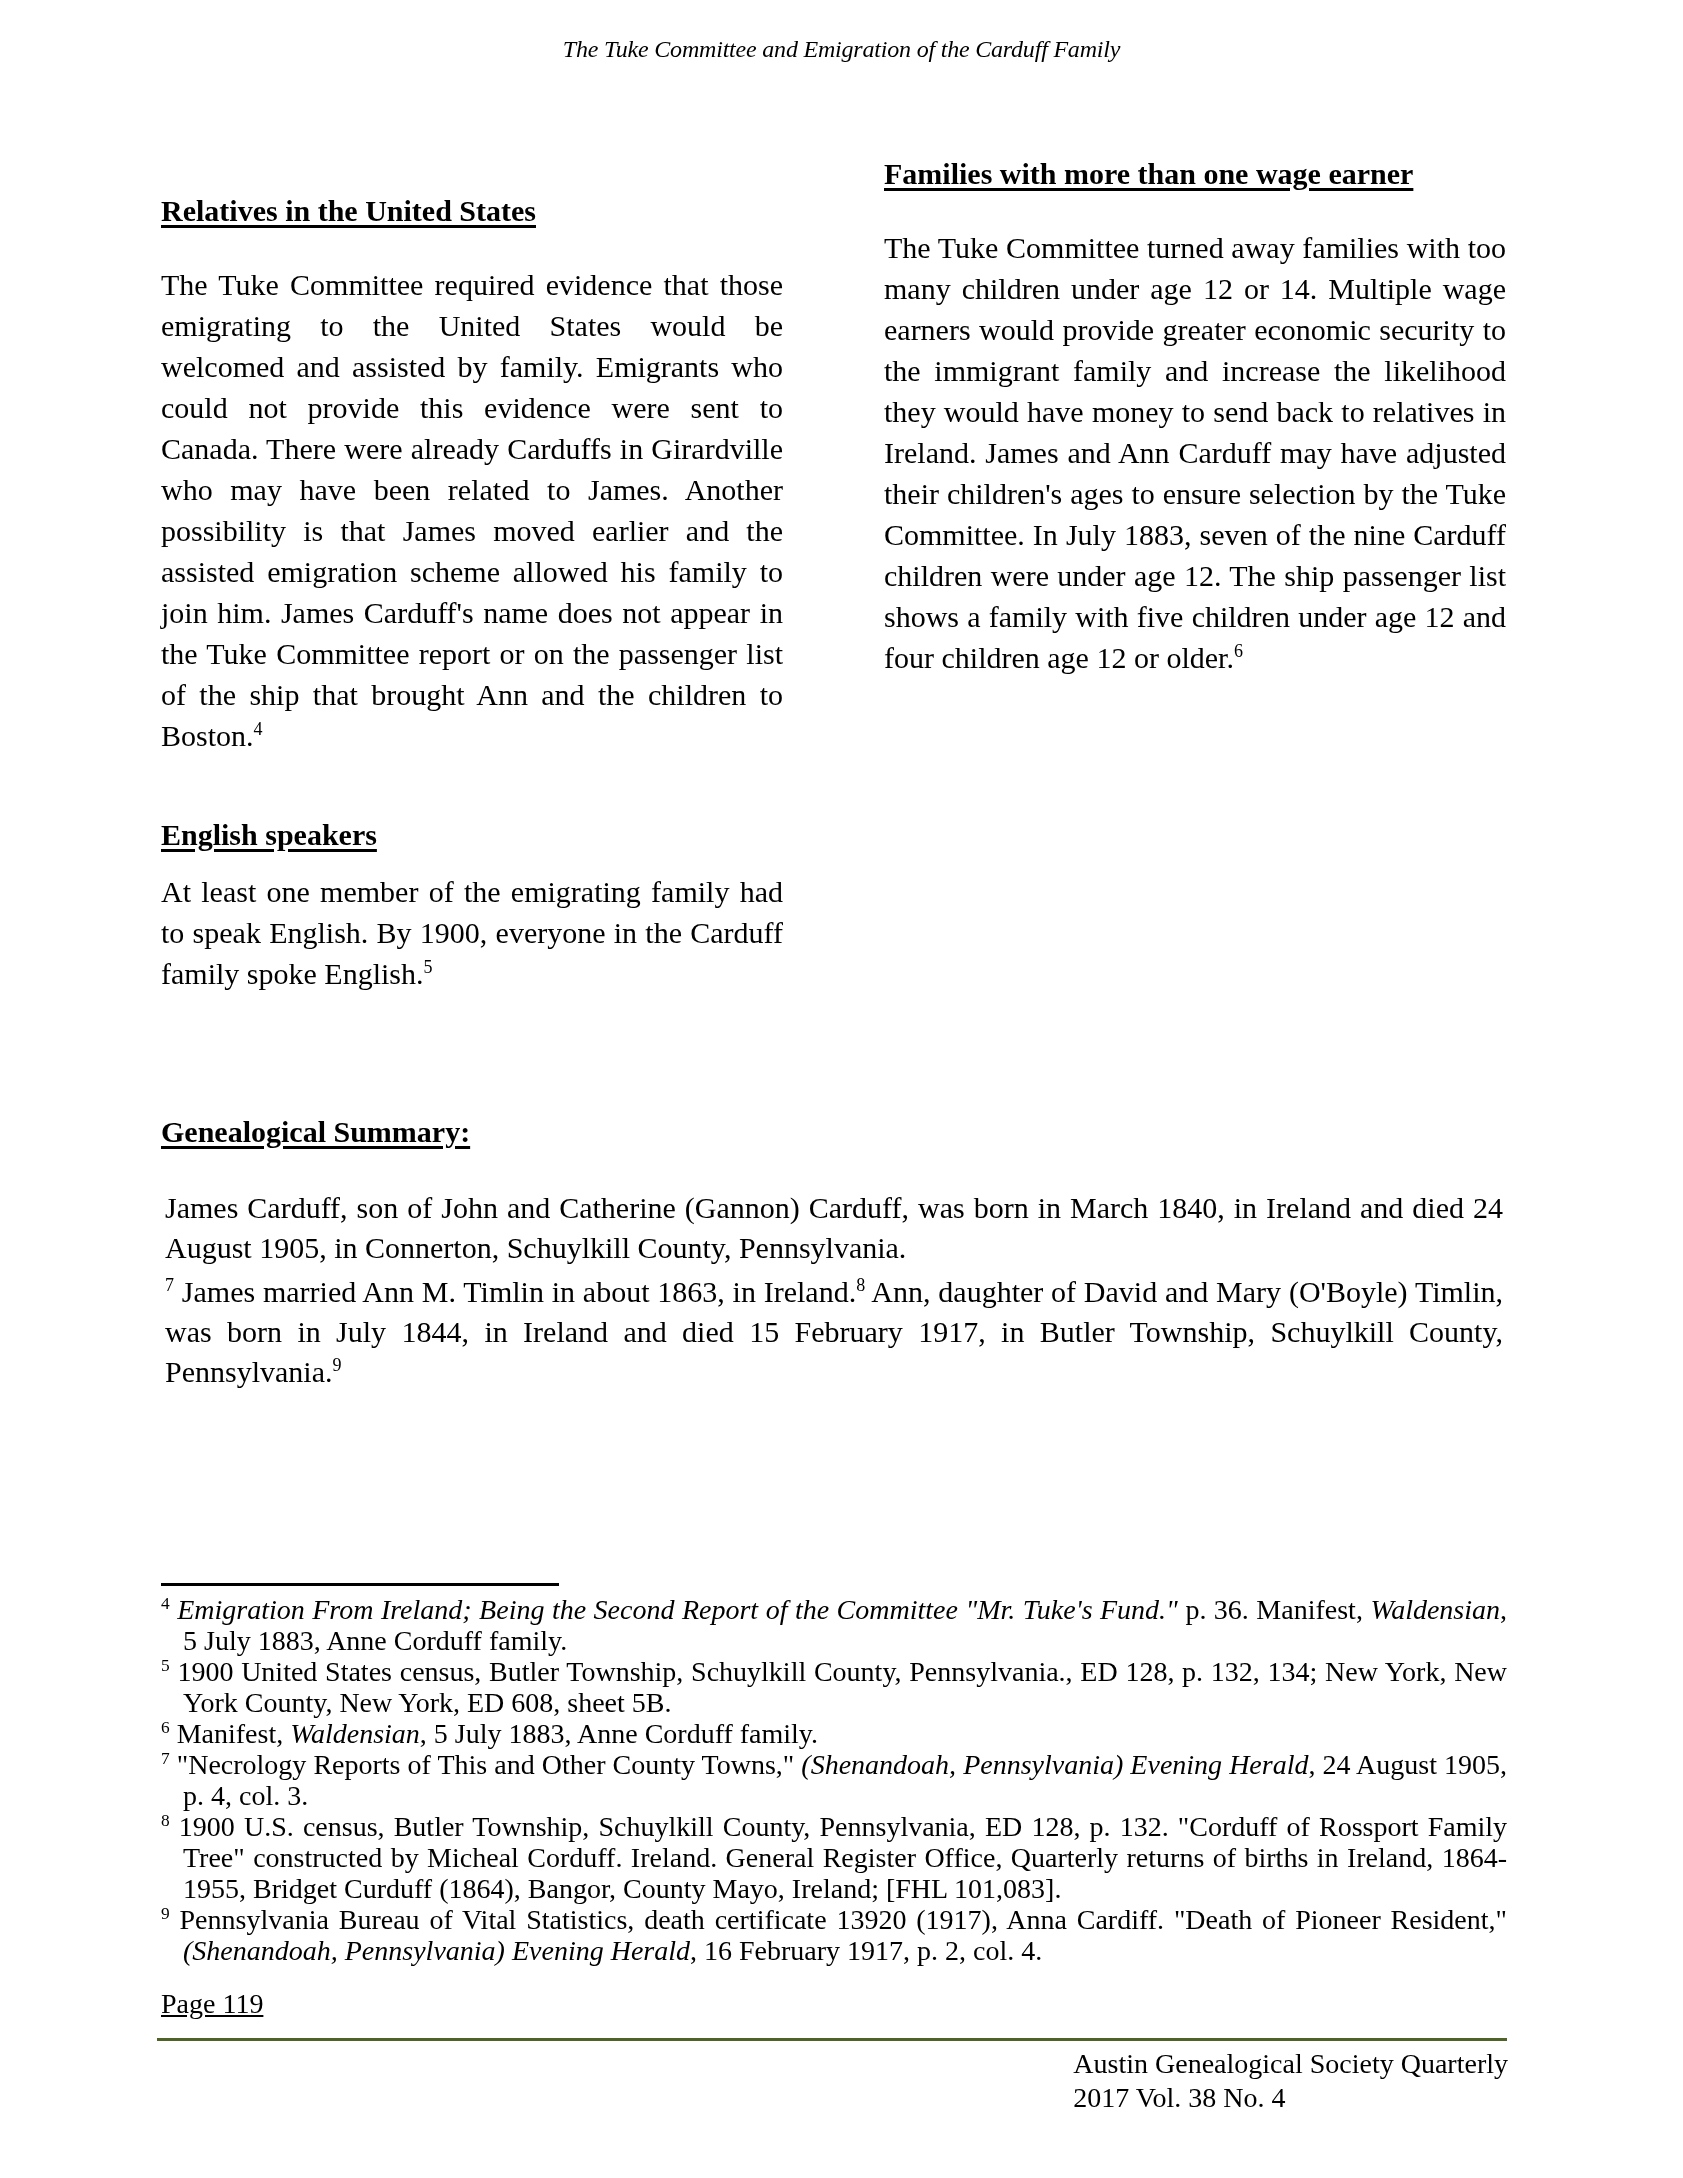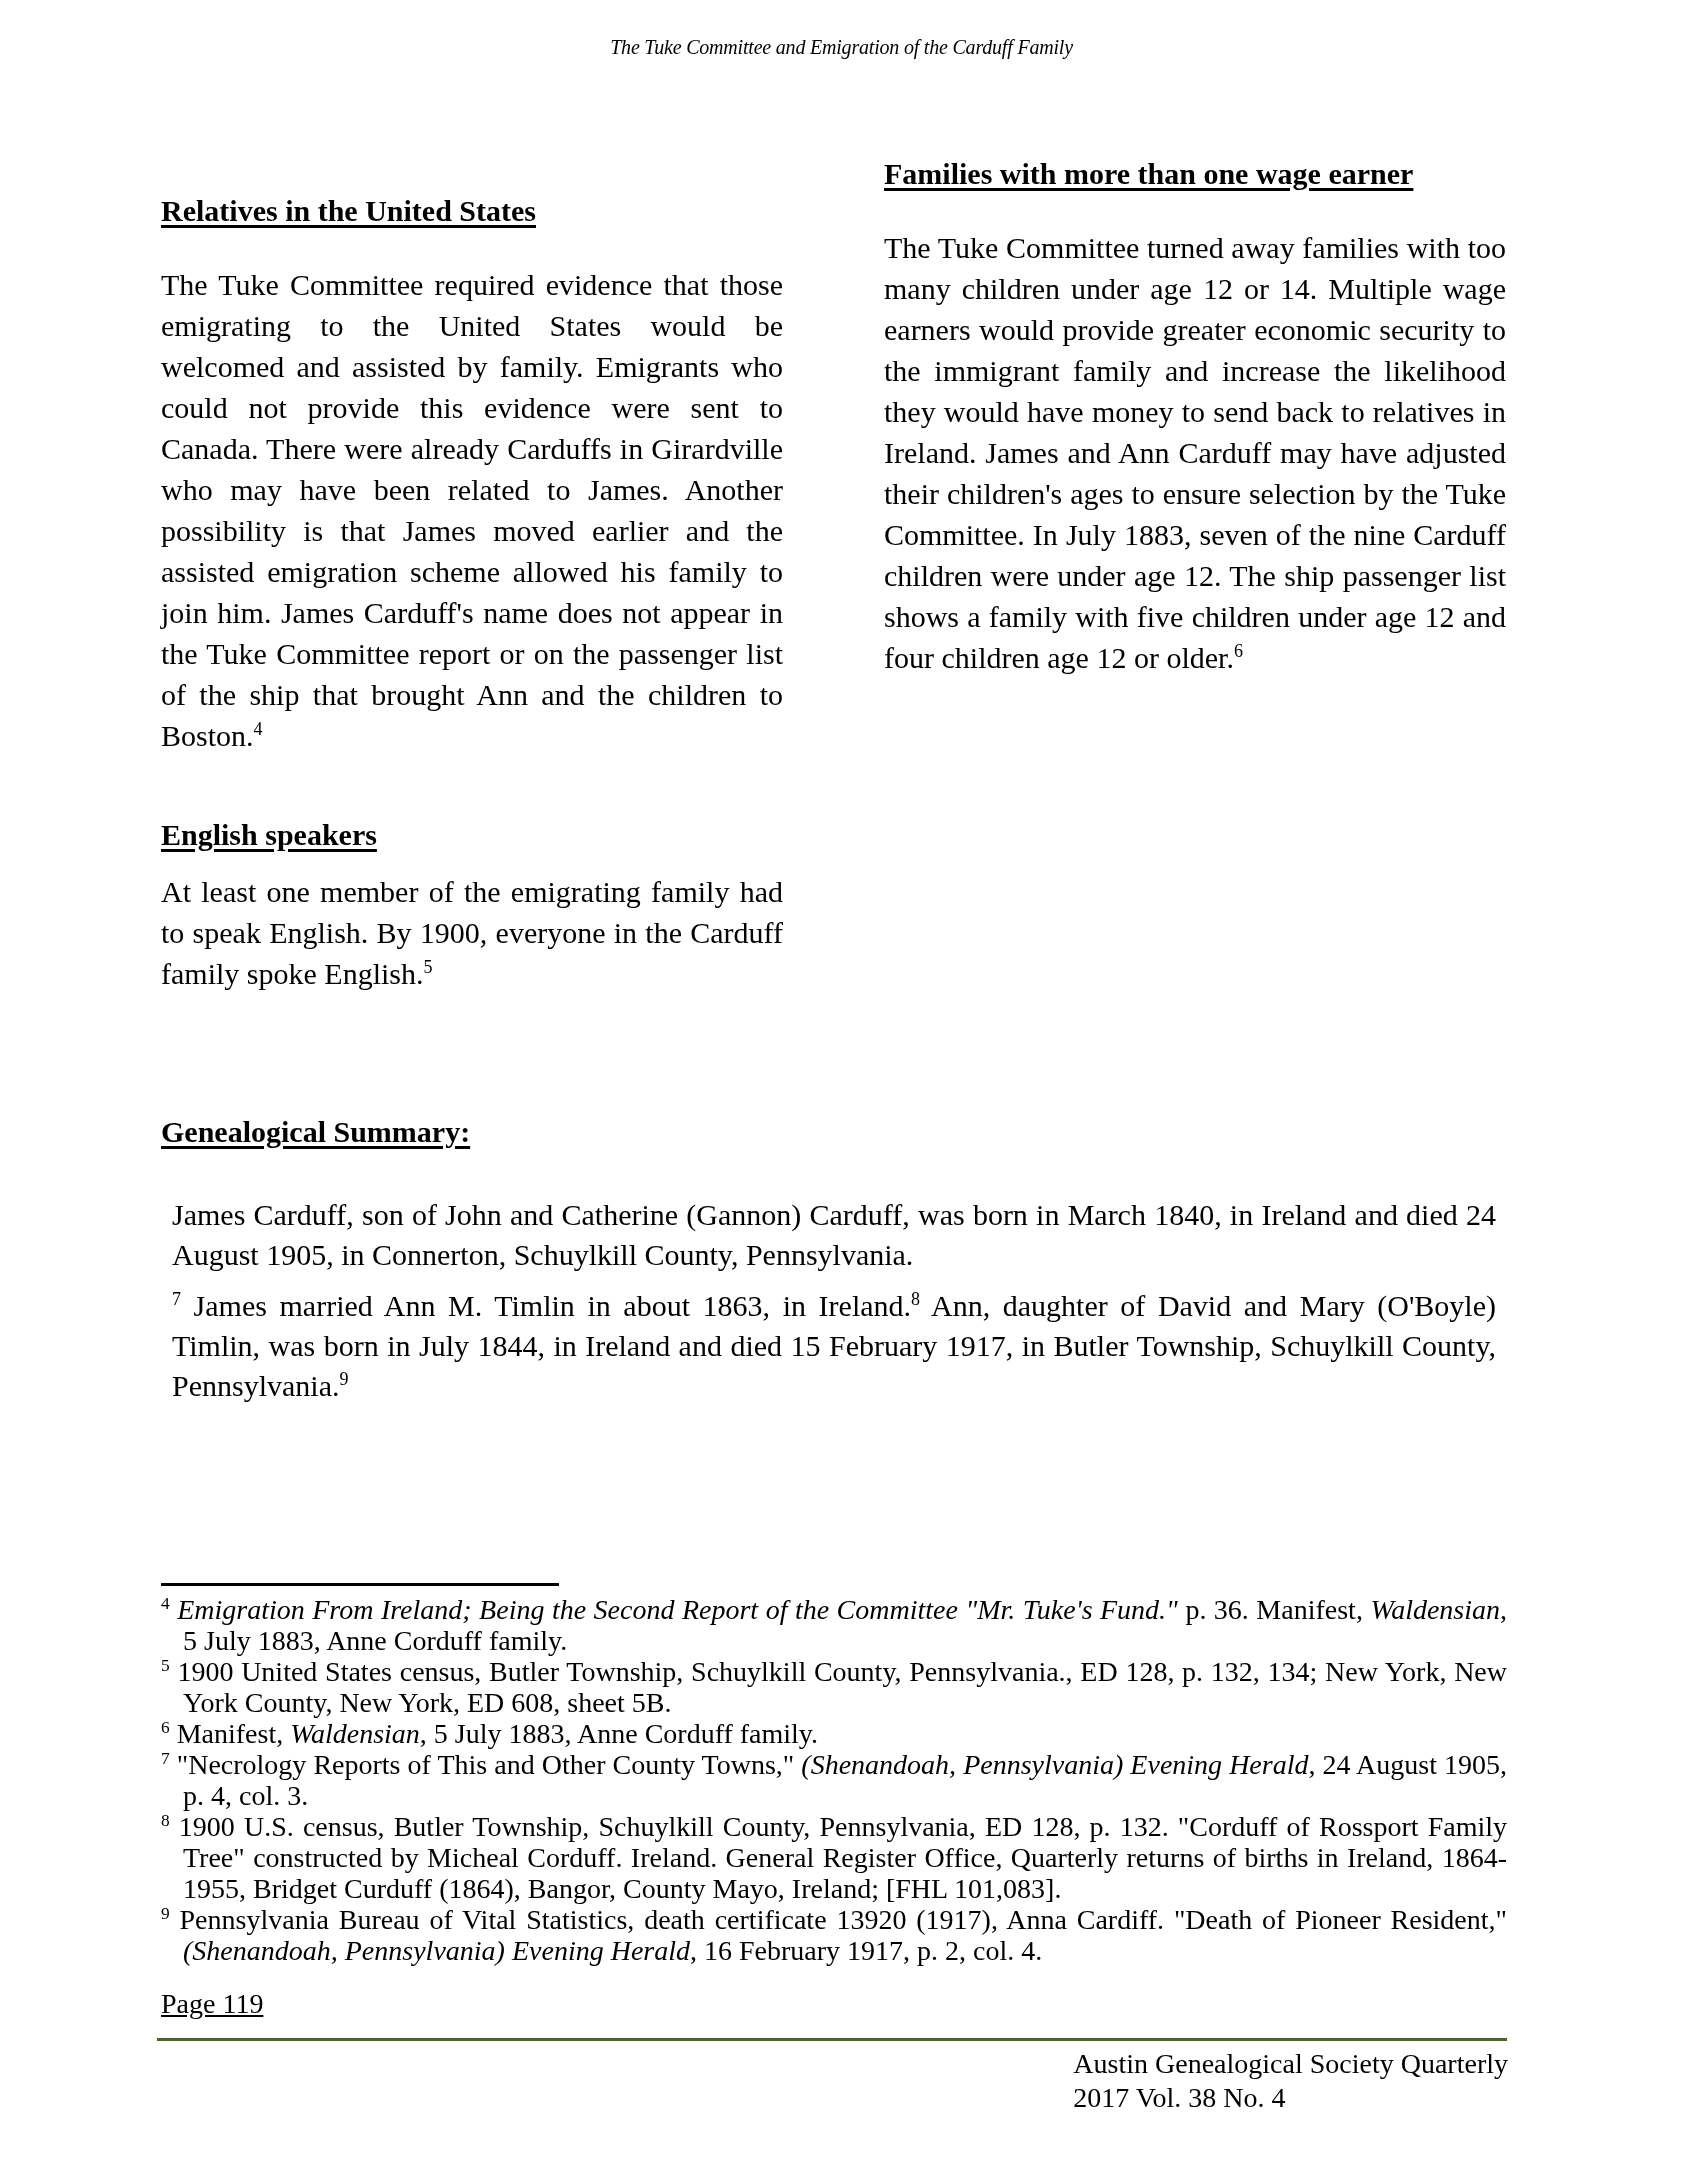--- a/index.html
+++ b/index.html
@@ -1,30 +1,30 @@
 <!DOCTYPE html>
 <html><head>
 <meta charset="utf-8">
 <style>
   html, body { margin: 0; padding: 0; background: #ffffff; }
   body { width: 1683px; height: 2178px; position: relative; overflow: hidden;
          font-family: "Liberation Serif", "DejaVu Serif", serif; color: #000; }
   .abs { position: absolute; }
   .running-head { left: 0; width: 1683px; top: 36px; text-align: center;
-                  font-style: italic; font-size: 20px; letter-spacing: -0.2px; }
+                  font-style: italic; font-size: 24px; letter-spacing: -0.2px; }
   .col { position: absolute; width: 622px; }
   .col-left { left: 161px; margin-top: 37px; }
   .col-right { left: 884px; }
   .heading { font-weight: bold; text-decoration: underline; text-decoration-thickness: 3px;
              text-underline-offset: 4px; font-size: 30px; line-height: 36px; margin: 0; }
   .body-text { font-size: 30px; line-height: 41px; text-align: justify; margin: 0; }
   sup { font-size: 60%; line-height: 0; vertical-align: super; }
   .summary { position: absolute; left: 161px; width: 1346px; top: 1184px;
              font-size: 30px; line-height: 40px; text-align: justify; }
-  .summary p { margin: 11px; }
+  .summary p { margin: 4px; }
   .fn-rule { position: absolute; left: 161px; top: 1583px; width: 398px; height: 3px; background: #000; }
   .footnotes { position: absolute; left: 161px; width: 1346px; top: 1594px;
                font-size: 28px; line-height: 31px; }
   .fn { margin: 0; padding-left: 22px; text-indent: -22px; text-align: justify; }
   .fn sup { font-size: 62%; }
   .page-num { left: 161px; top: 1988px; font-size: 28px; text-decoration: underline; }
   .green-rule { left: 157px; top: 2038px; width: 1350px; height: 3px; background: #4f6228; }
   .footer-right { right: 175px; text-align: left; font-size: 28px; line-height: 34px; top: 2047px; }
 </style>
 </head>

